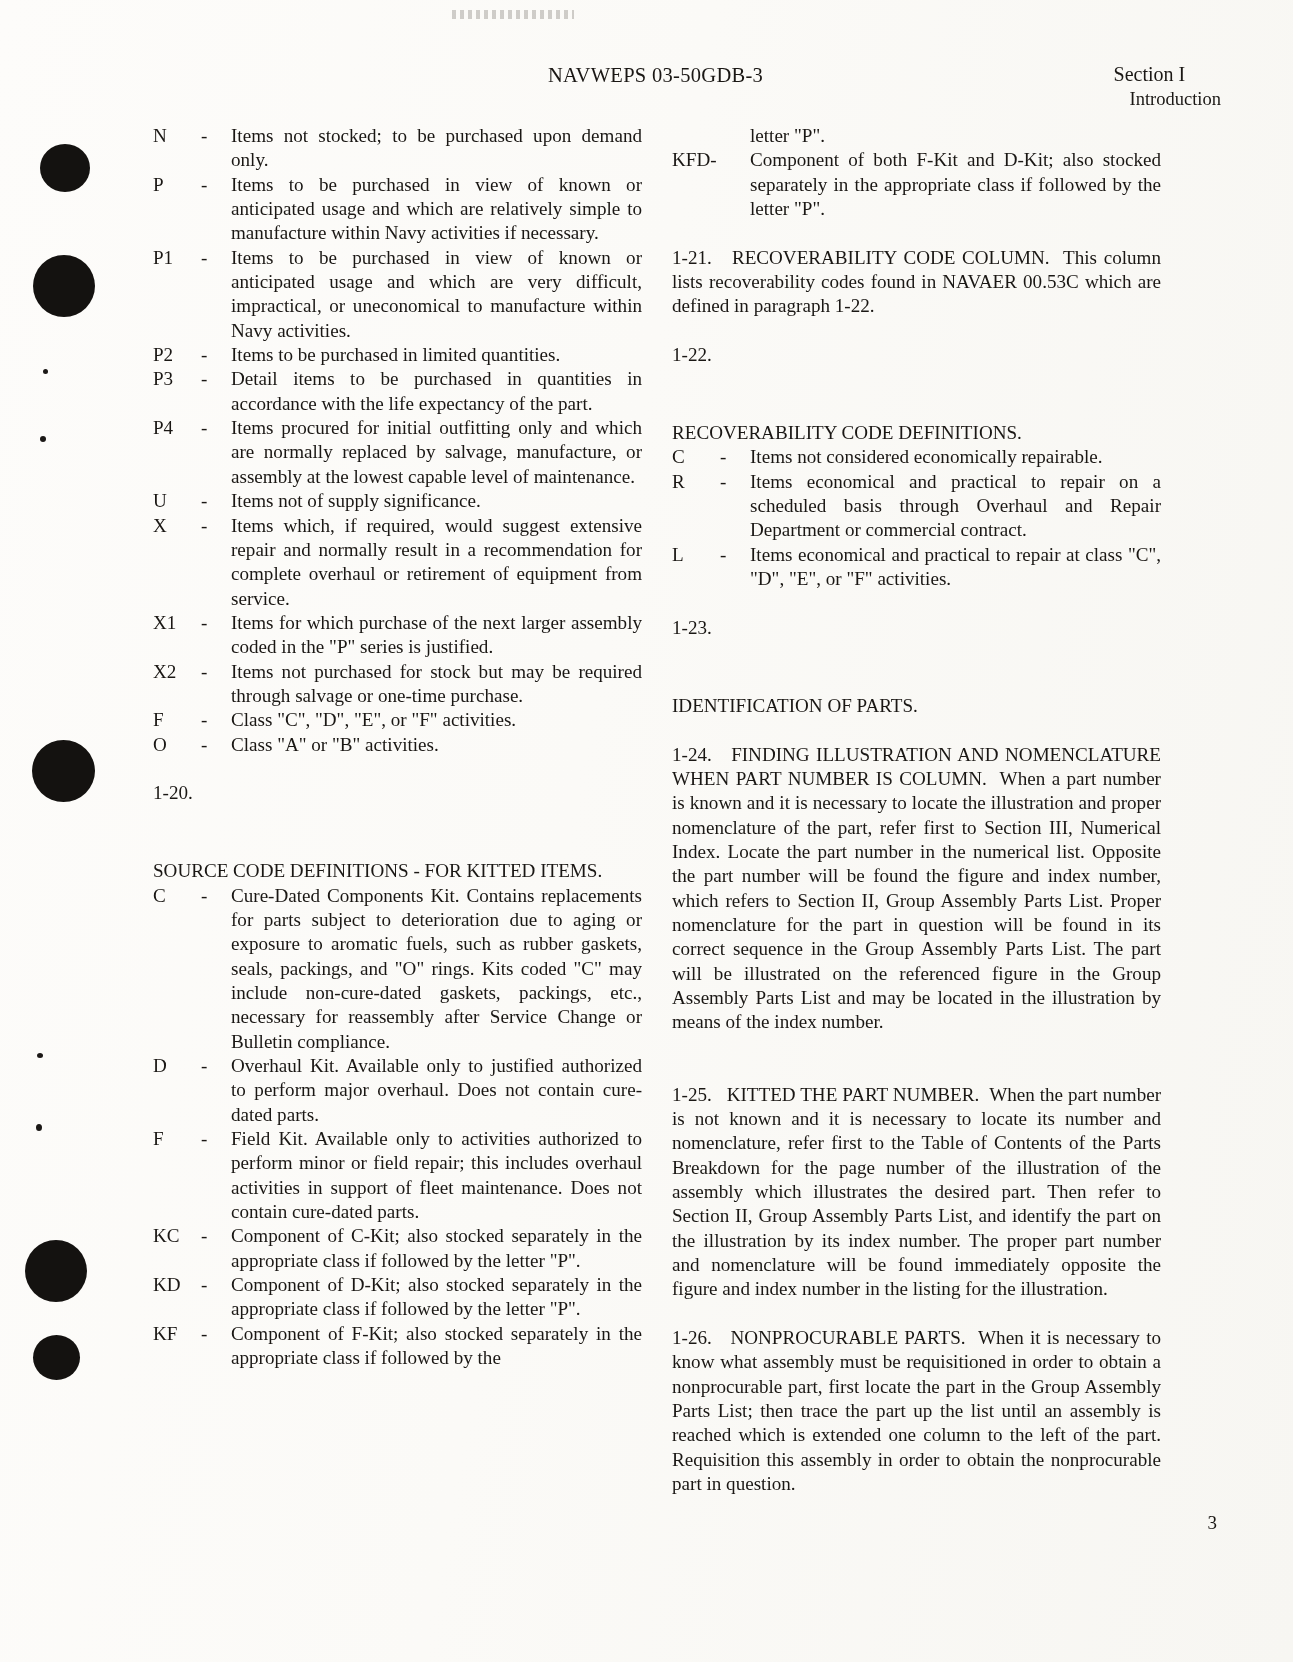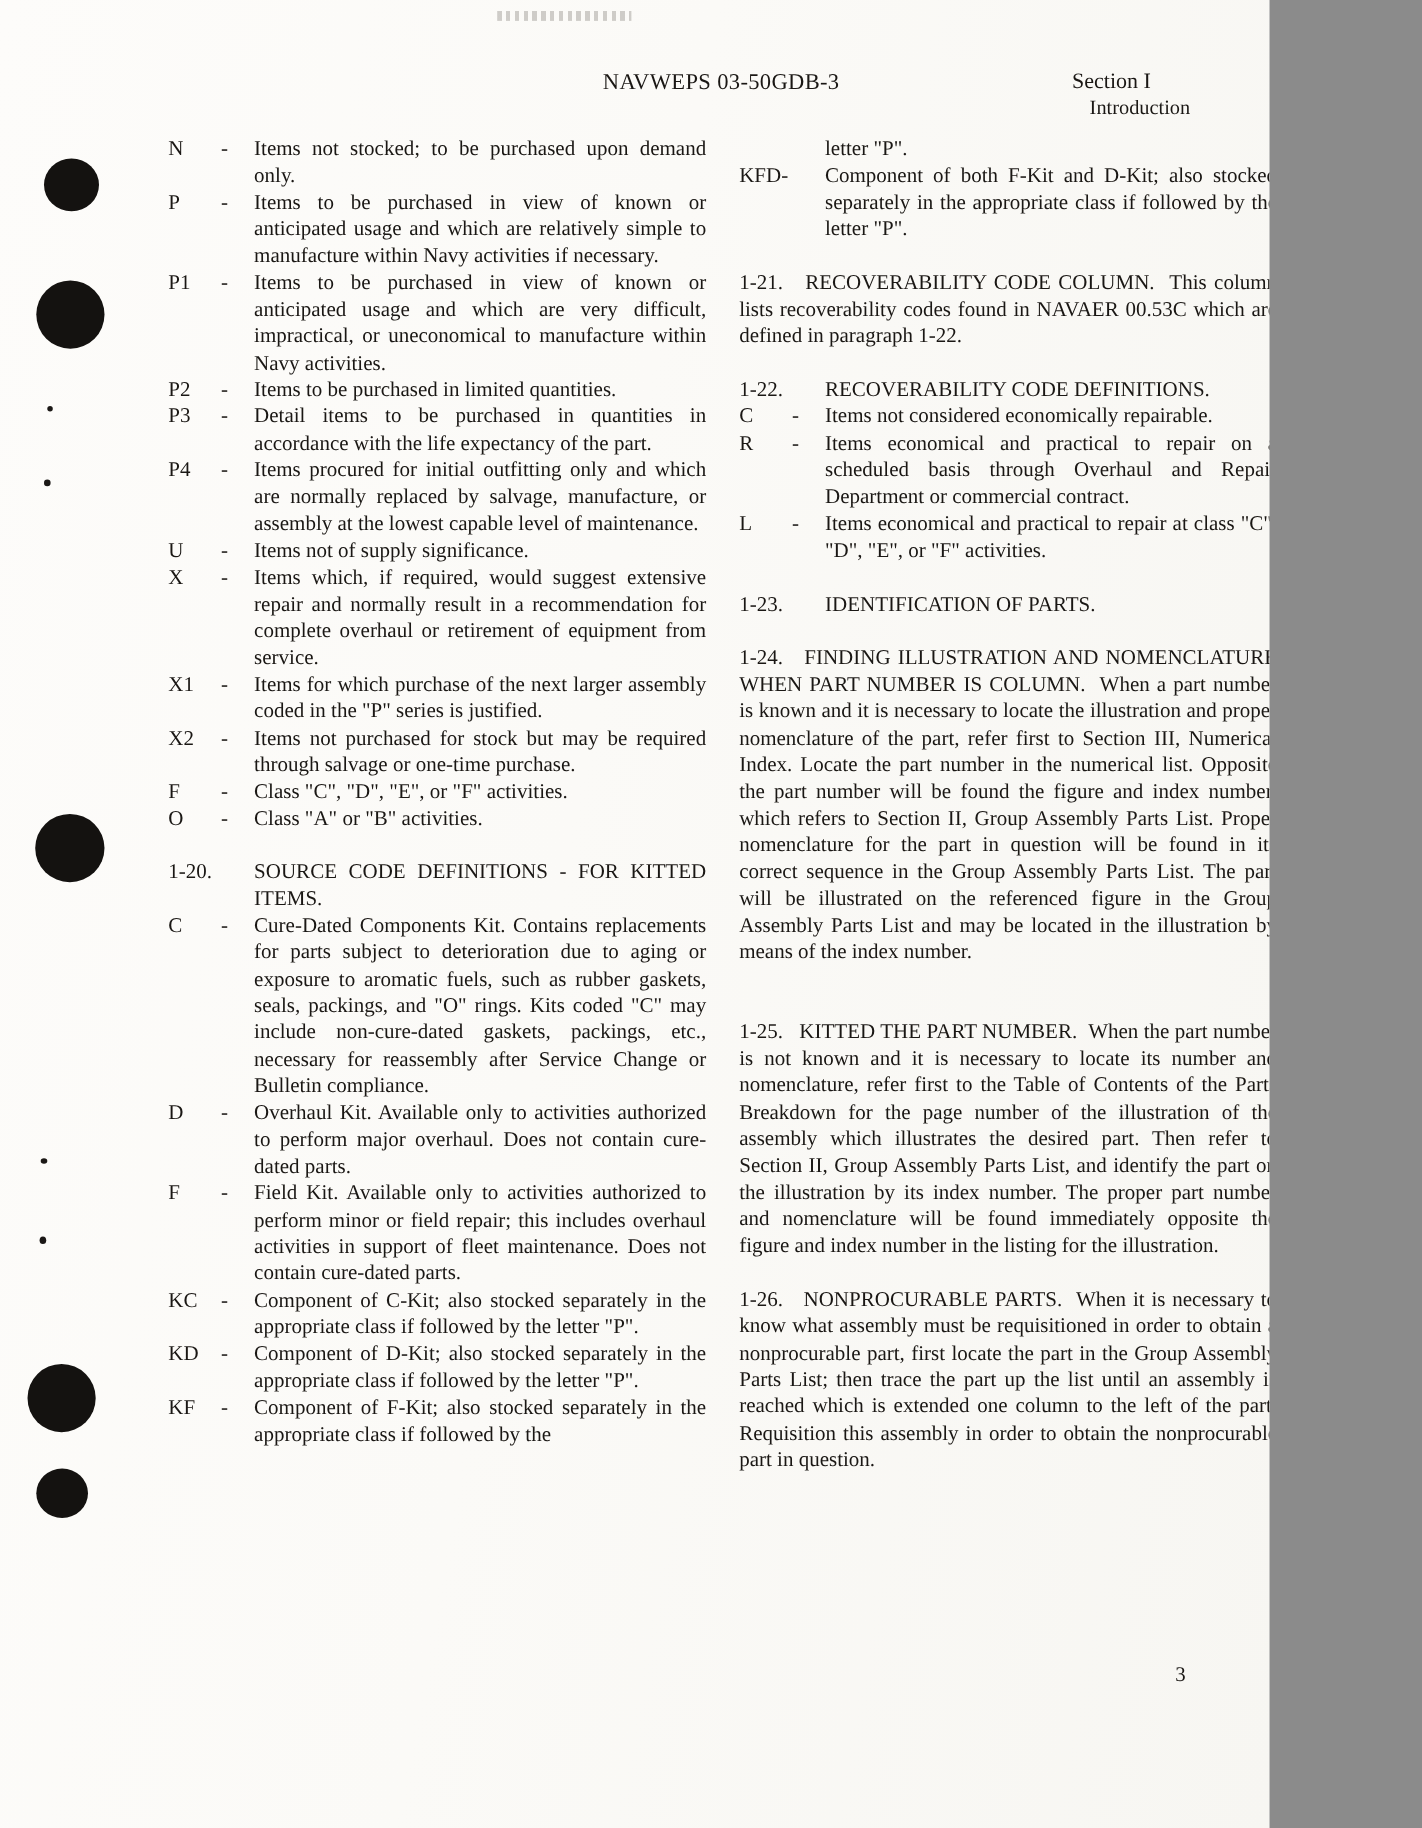--- a/index.html
+++ b/index.html
@@ -2,21 +2,21 @@
 <html><head>
 <meta charset="utf-8">
 <style>
   html, body {
     margin: 0;
     padding: 0;
     background: #8b8b8b;
   }
   .page {
     position: relative;
-    width: 1154px;
+    width: 1293px;
     height: 1662px;
     background: #ffffff;
     overflow: hidden;
     font-family: "Liberation Serif", "DejaVu Serif", serif;
     color: #1a1714;
   }
   
   .scan-tint {
     position: absolute;
     inset: 0;
@@ -85,20 +85,21 @@
     text-align-last: left;
     hyphens: none;
   }
   
   .defrow.wide .code { flex: 0 0 78px; }
 
   
   .numrow {
     display: flex;
     align-items: flex-start;
+    flex-direction: column;
   }
   .numrow .num {
     flex: 0 0 78px;
     white-space: nowrap;
   }
   .numrow .body {
     flex: 1 1 auto;
     text-align: justify;
     text-align-last: left;
   }
@@ -227,21 +228,21 @@
       </div>
 
       <div class="defrow">
         <span class="code">C</span>
         <span class="dash">-</span>
         <span class="body">Cure-Dated Components Kit. Contains replacements for parts subject to deterioration due to aging or exposure to aromatic fuels, such as rubber gaskets, seals, packings, and "O" rings. Kits coded "C" may include non-cure-dated gaskets, packings, etc., necessary for reassembly after Service Change or Bulletin compliance.</span>
       </div>
       <div class="defrow">
         <span class="code">D</span>
         <span class="dash">-</span>
-        <span class="body">Overhaul Kit. Available only to activities authorized to perform major overhaul. Does not contain cure-dated parts.</span>
+        <span class="body">Overhaul Kit. Available only to justified authorized to perform major overhaul. Does not contain cure-dated parts.</span>
       </div>
       <div class="defrow">
         <span class="code">F</span>
         <span class="dash">-</span>
         <span class="body">Field Kit. Available only to activities authorized to perform minor or field repair; this includes overhaul activities in support of fleet maintenance. Does not contain cure-dated parts.</span>
       </div>
       <div class="defrow">
         <span class="code">KC</span>
         <span class="dash">-</span>
         <span class="body">Component of C-Kit; also stocked separately in the appropriate class if followed by the letter "P".</span>

